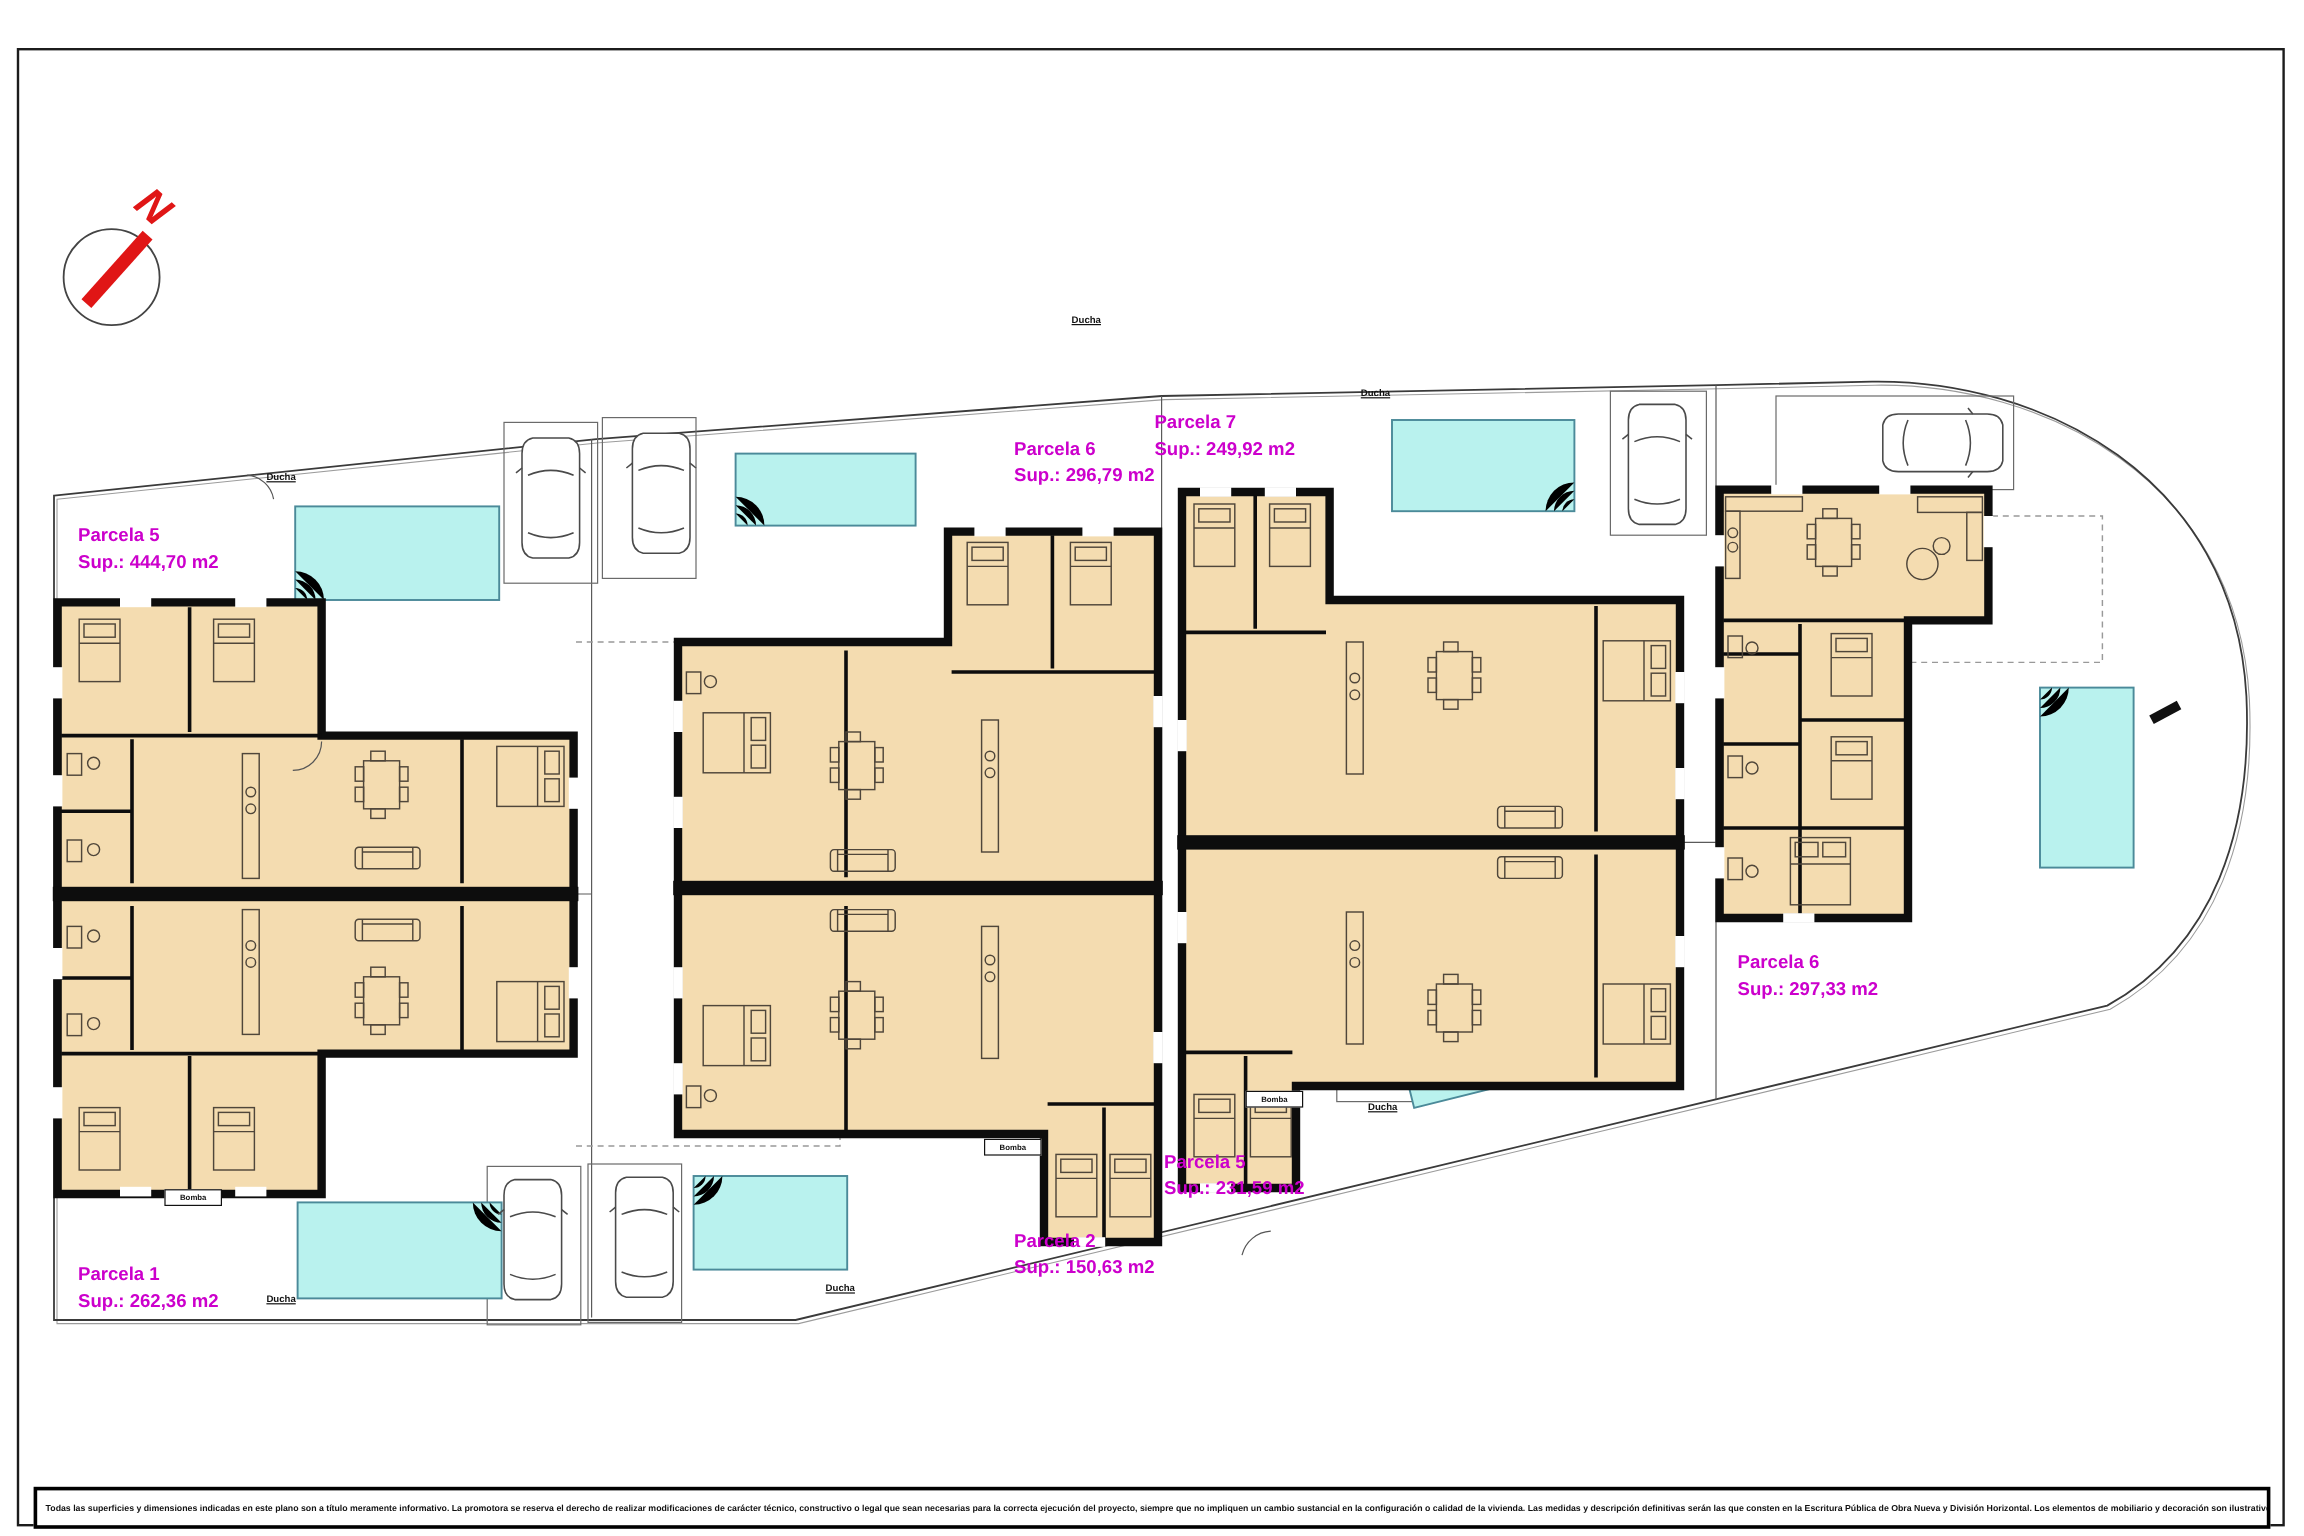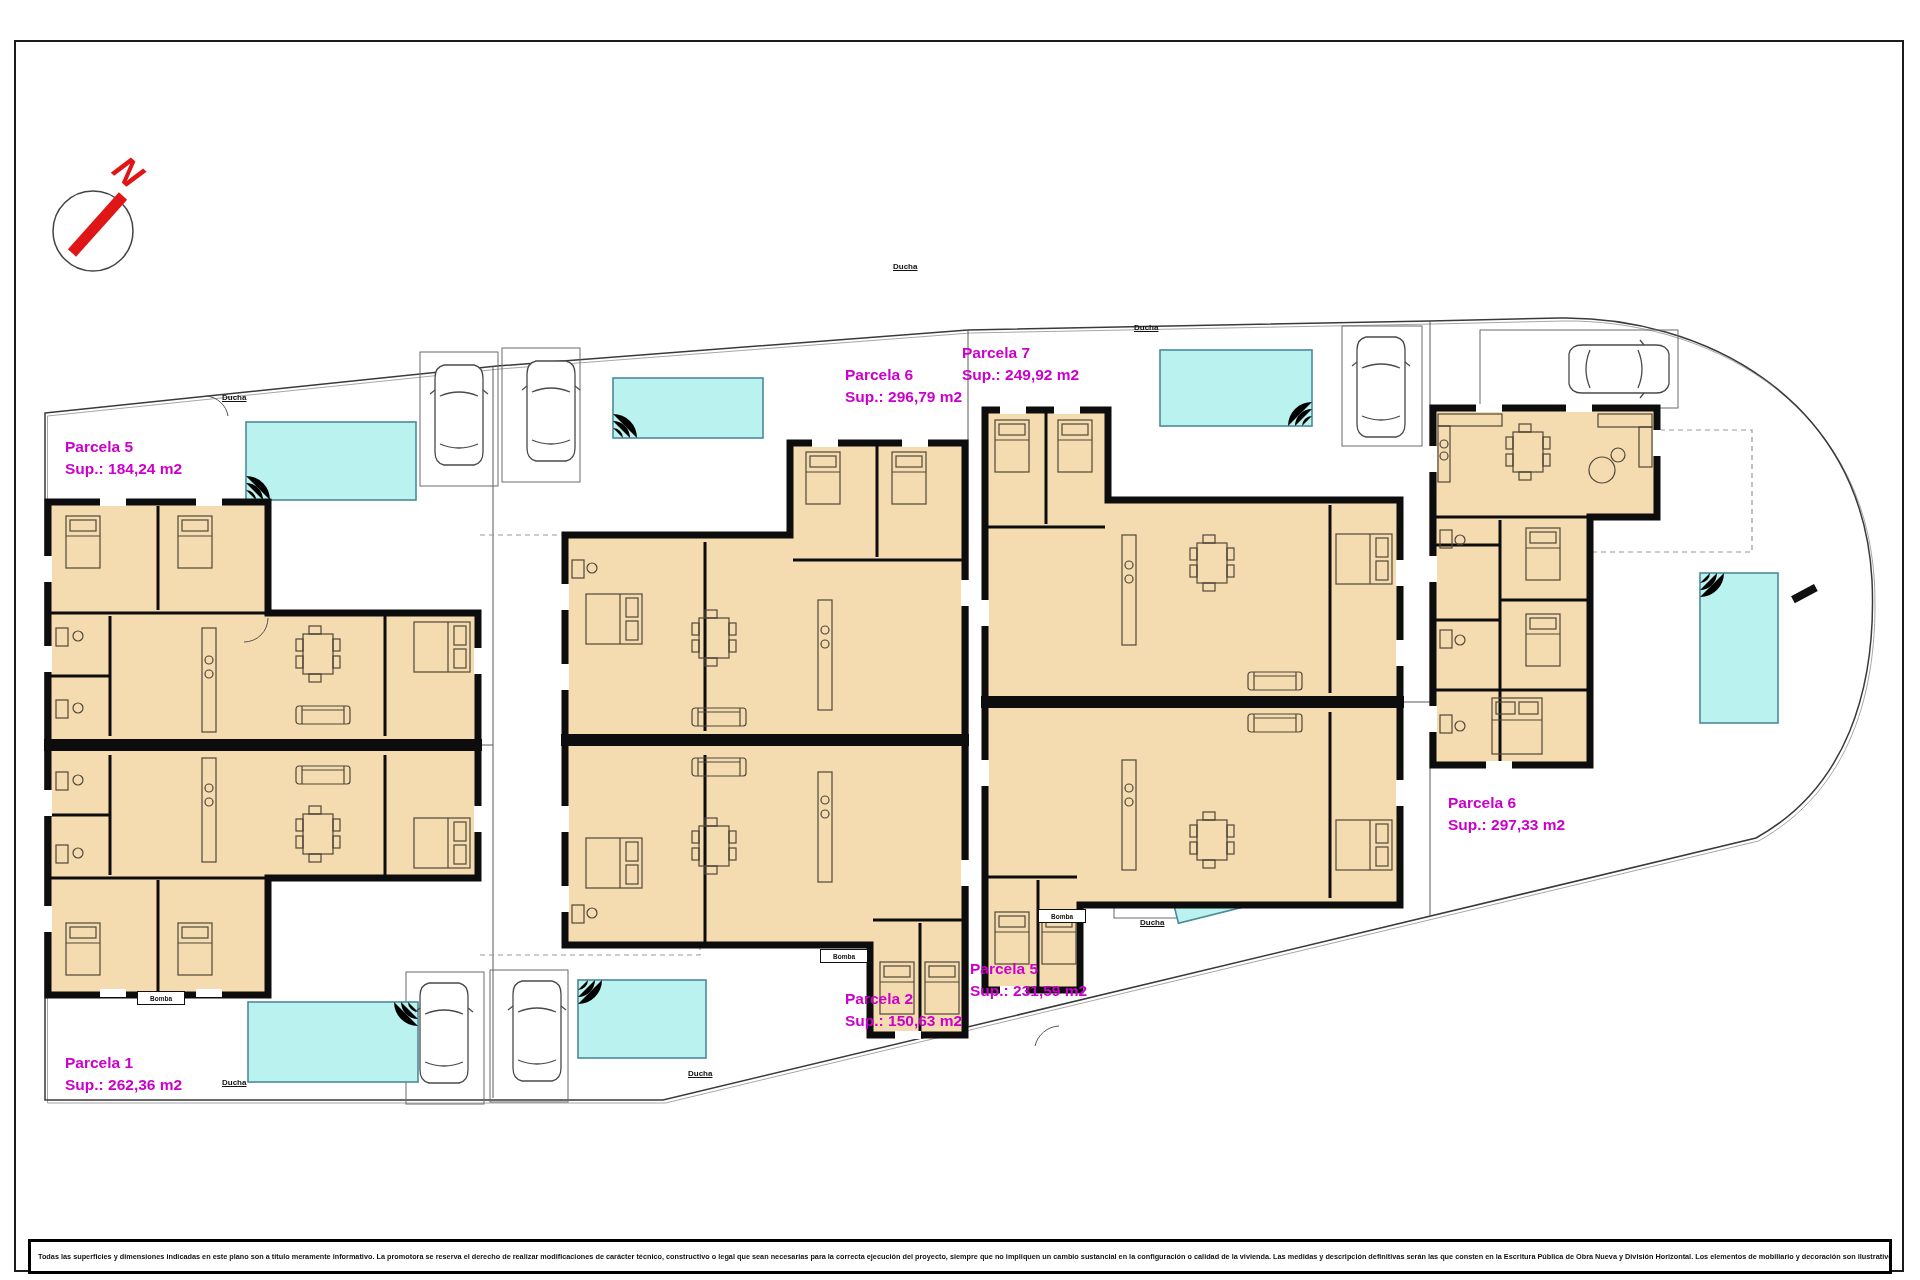--- a/index.html
+++ b/index.html
@@ -342,35 +342,35 @@
         <rect x="1476" y="404" width="26" height="8"></rect>
           <rect x="1566" y="404" width="26" height="8"></rect>
         <rect x="1486" y="761" width="26" height="8"></rect>
           <rect x="1653" y="430" width="8" height="26"></rect>
       </g>
     </g>
   </svg>
 
   <div class="plabel" style="left:65px;top:436px">
     <span>Parcela 5</span>
-    <span>Sup.: 184,24 m2</span>
+    <span>Sup.: 444,70 m2</span>
   </div>
   <div class="plabel" style="left:845px;top:364px">
     <span>Parcela 6</span>
     <span>Sup.: 296,79 m2</span>
   </div>
   <div class="plabel" style="left:962px;top:342px">
     <span>Parcela 7</span>
     <span>Sup.: 249,92 m2</span>
   </div>
   <div class="plabel" style="left:65px;top:1052px">
     <span>Parcela 1</span>
     <span>Sup.: 262,36 m2</span>
   </div>
-  <div class="plabel" style="left:845px;top:988px">
+  <div class="plabel" style="left:845px;top:1024px">
     <span>Parcela 2</span>
     <span>Sup.: 150,63 m2</span>
   </div>
   <div class="plabel" style="left:970px;top:958px">
     <span>Parcela 5</span>
     <span>Sup.: 231,59 m2</span>
   </div>
   <div class="plabel" style="left:1448px;top:792px">
     <span>Parcela 6</span>
     <span>Sup.: 297,33 m2</span>

